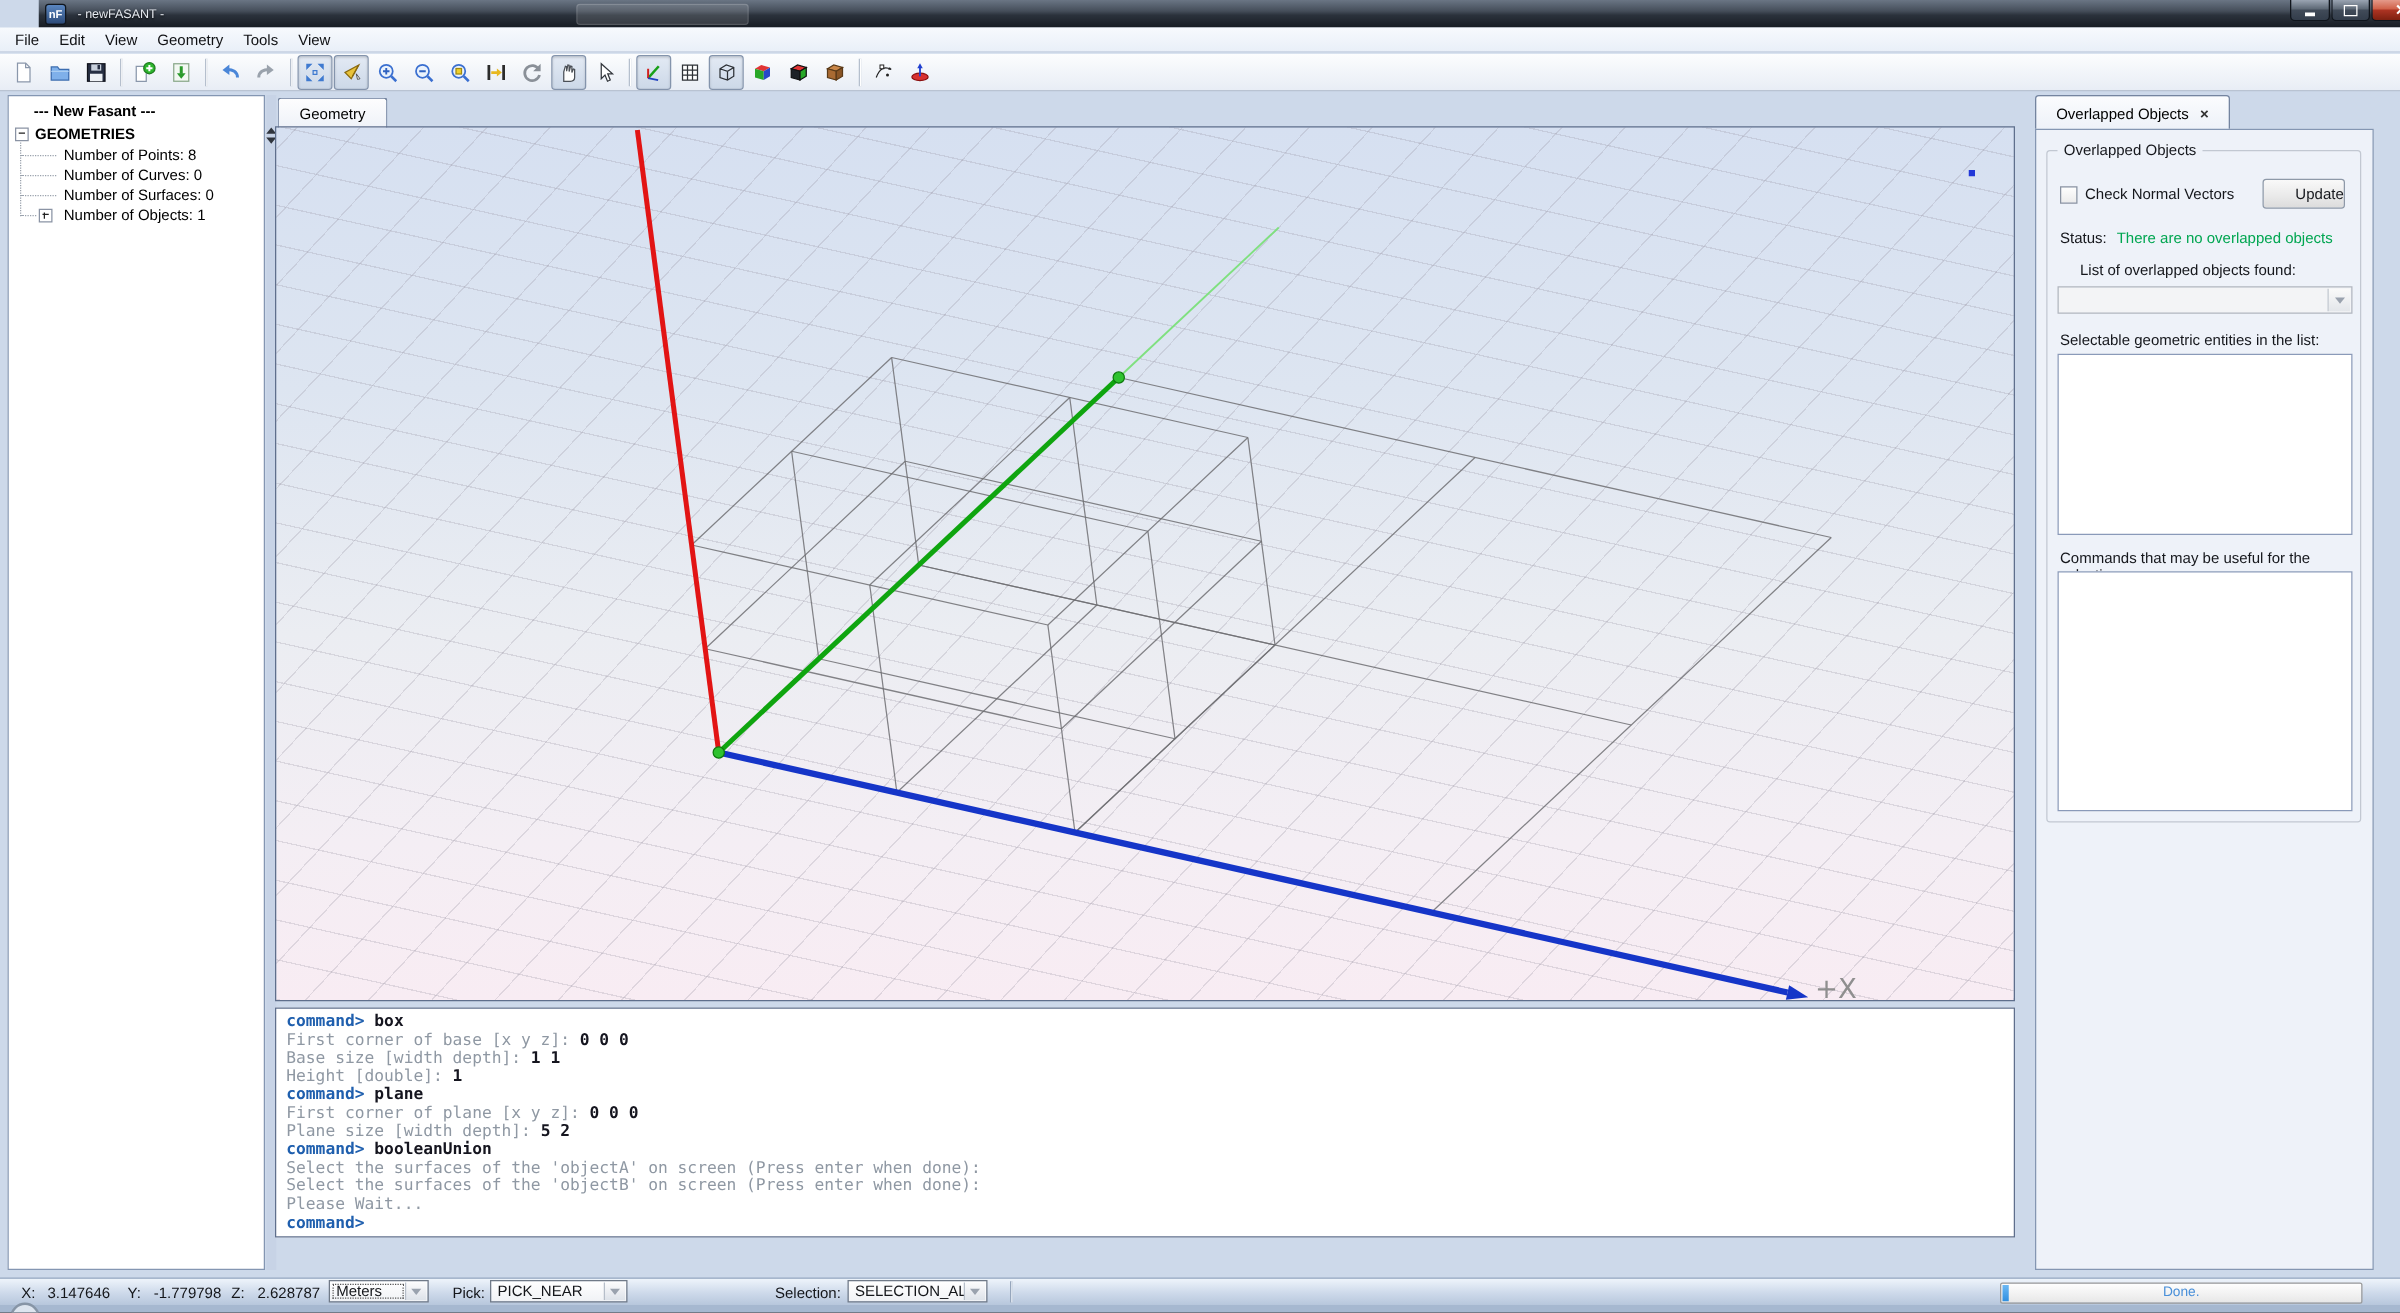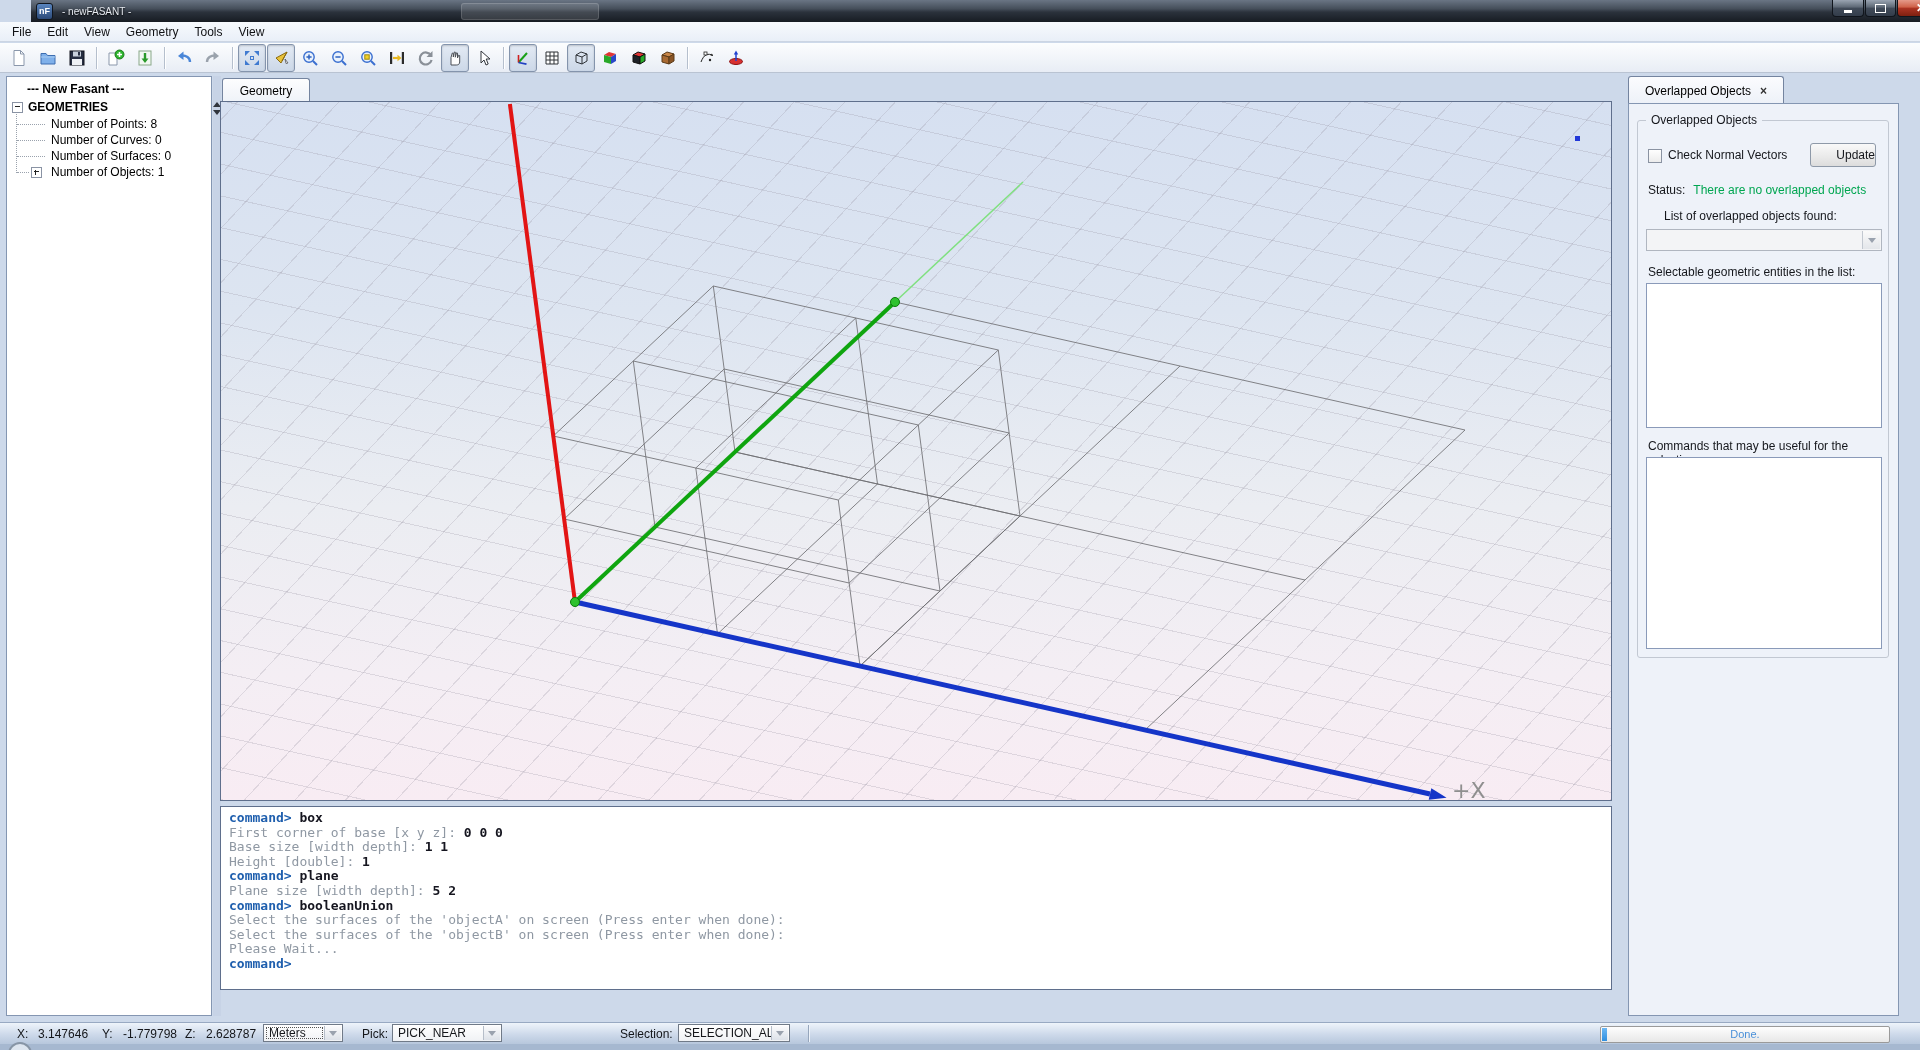--- a/index.html
+++ b/index.html
@@ -400,20 +400,21 @@
       <text x="1452" y="798" fill="#8f8f8f" font-size="22" font-family="&quot;DejaVu Sans&quot;, sans-serif">+X</text>
       <rect x="1575" y="136" width="5" height="5" fill="#2238d8"></rect>
     </svg>
 
   <div id="console">
     <div class="c-line"><span class="c-prompt">command&gt; </span><span class="c-cmd">box</span></div>
     <div class="c-line"><span class="c-label">First corner of base [x y z]: </span><span class="c-value">0 0 0</span></div>
     <div class="c-line"><span class="c-label">Base size [width depth]: </span><span class="c-value">1 1</span></div>
     <div class="c-line"><span class="c-label">Height [double]: </span><span class="c-value">1</span></div>
     <div class="c-line"><span class="c-prompt">command&gt; </span><span class="c-cmd">plane</span></div>
+    <div class="c-line"><span class="c-label">First corner of plane [x y z]: </span><span class="c-value">0 0 0</span></div>
     <div class="c-line"><span class="c-label">Plane size [width depth]: </span><span class="c-value">5 2</span></div>
     <div class="c-line"><span class="c-prompt">command&gt; </span><span class="c-cmd">booleanUnion</span></div>
     <div class="c-line"><span class="c-label">Select the surfaces of the 'objectA' on screen (Press enter when done):</span></div>
     <div class="c-line"><span class="c-label">Select the surfaces of the 'objectB' on screen (Press enter when done):</span></div>
     <div class="c-line"><span class="c-label">Please Wait...</span></div>
     <div class="c-line"><span class="c-prompt">command&gt;</span></div>
   </div>
 
   <div id="right-tab">
     <span>Overlapped Objects</span>

